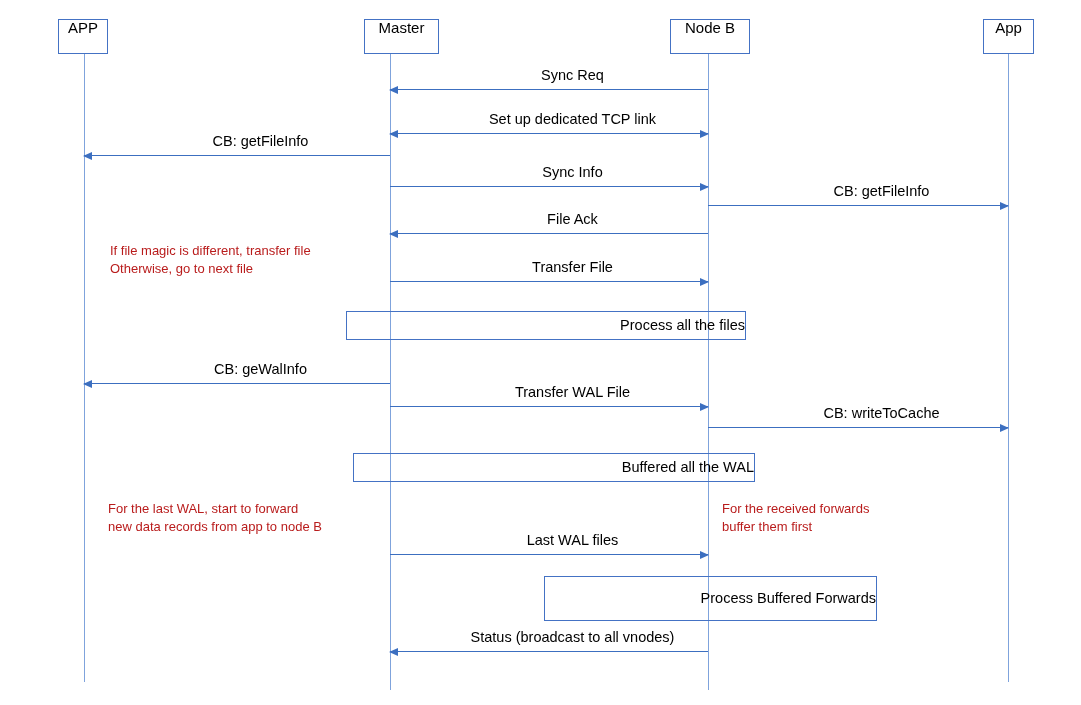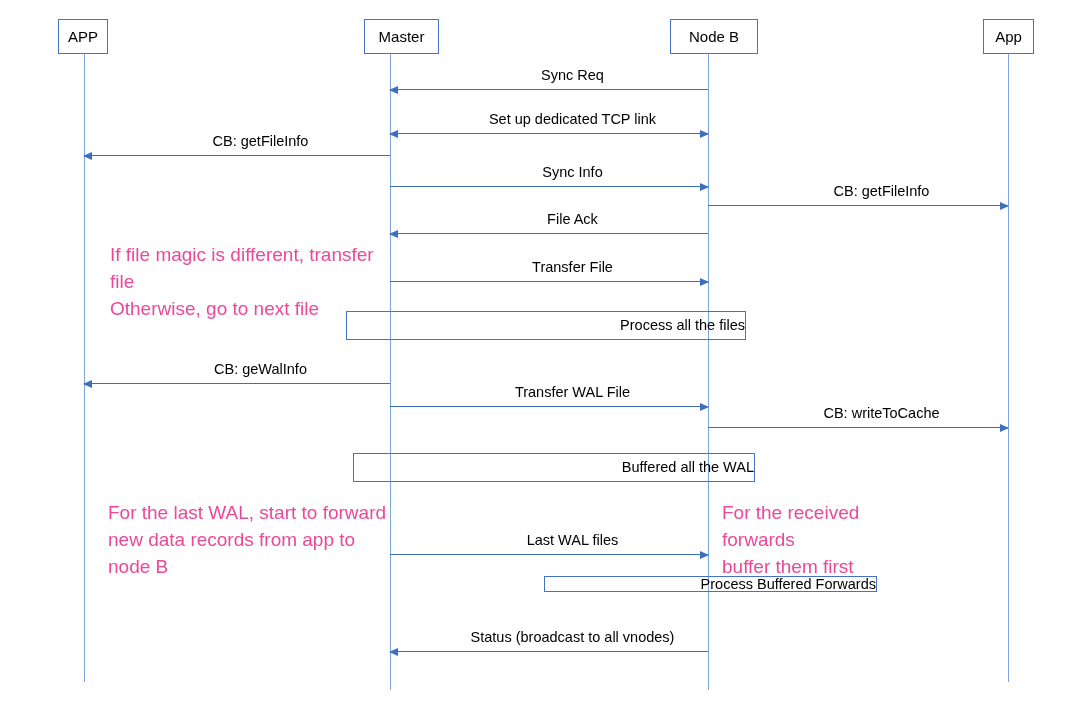--- a/index.html
+++ b/index.html
@@ -26,21 +26,20 @@
     border-left: 1.6px solid #7FA3DC;
   }
 
   
   .participant {
     position: absolute;
     box-sizing: border-box;
     border: 1.6px solid #4472C4;
     background: #ffffff;
     display: flex;
-    align-items: center;
     justify-content: center;
   }
   .participant-label {
     font-size: 15px;
     line-height: 1;
     color: #000000;
     white-space: nowrap;
     padding: 0 6px;
   }
 
@@ -99,44 +98,44 @@
   .process-label {
     font-size: 14.5px;
     line-height: 1;
     color: #000000;
     white-space: nowrap;
   }
 
   
   .note {
     position: absolute;
-    font-size: 19px;
+    font-size: 13px;
     line-height: 1.42;
-    color: #ec4899;
+    color: #b91c1c;
     white-space: pre-line;
   }
   .note.align-left  { text-align: left; }
 </style>
 </head>
 <body>
 
 <div id="canvas">
 
   <div class="lifeline" id="ll-0" style="left: 84px; top: 54px; height: 628px;"></div>
   <div class="lifeline" id="ll-1" style="left: 390px; top: 54px; height: 636px;"></div>
   <div class="lifeline" id="ll-2" style="left: 708px; top: 54px; height: 636px;"></div>
   <div class="lifeline" id="ll-3" style="left: 1008px; top: 54px; height: 628px;"></div>
 
   <div class="participant" id="pb-0" style="left: 58px; top: 19px; width: 50px; height: 35px;">
     <span class="participant-label">APP</span>
   </div>
   <div class="participant" id="pb-1" style="left: 353px; top: 19px; width: 75px; height: 35px; margin-left: 11px;">
     <span class="participant-label">Master</span>
   </div>
-  <div class="participant" id="pb-2" style="left: 670px; top: 19px; width: 88px; height: 35px;">
+  <div class="participant" id="pb-2" style="left: 670px; top: 19px; width: 80px; height: 35px;">
     <span class="participant-label">Node B</span>
   </div>
   <div class="participant" id="pb-3" style="left: 983px; top: 19px; width: 51px; height: 35px;">
     <span class="participant-label">App</span>
   </div>
 
   <div class="message" id="ms-0" style="left: 390px; top: 89px; width: 318px;">
     <div class="msg-label">Sync Req</div>
     <div class="msg-line">
         <div class="arrowhead left"></div>
@@ -209,21 +208,21 @@
         <div class="arrowhead left"></div>
       </div>
   </div>
 
   <div class="process-box" id="pr-0" style="left: 346px; top: 311px; width: 400px; height: 29px;">
     <span class="process-label">Process all the files</span>
   </div>
   <div class="process-box" id="pr-1" style="left: 353px; top: 453px; width: 402px; height: 29px;">
     <span class="process-label">Buffered all the WAL</span>
   </div>
-  <div class="process-box" id="pr-2" style="left: 544px; top: 576px; width: 333px; height: 16px;">
+  <div class="process-box" id="pr-2" style="left: 544px; top: 576px; width: 333px; height: 45px;">
     <span class="process-label">Process Buffered Forwards</span>
   </div>
 
   <div class="note align-left" id="nt-0" style="left: 110px; top: 242px; width: 280px;">If file magic is different, transfer file
 Otherwise, go to next file</div>
   <div class="note align-left" id="nt-1" style="left: 108px; top: 500px; width: 282px;">For the last WAL, start to forward
 new data records from app to node B</div>
   <div class="note align-left" id="nt-2" style="left: 722px; top: 500px; width: 200px;">For the received forwards
 buffer them first</div>
 

